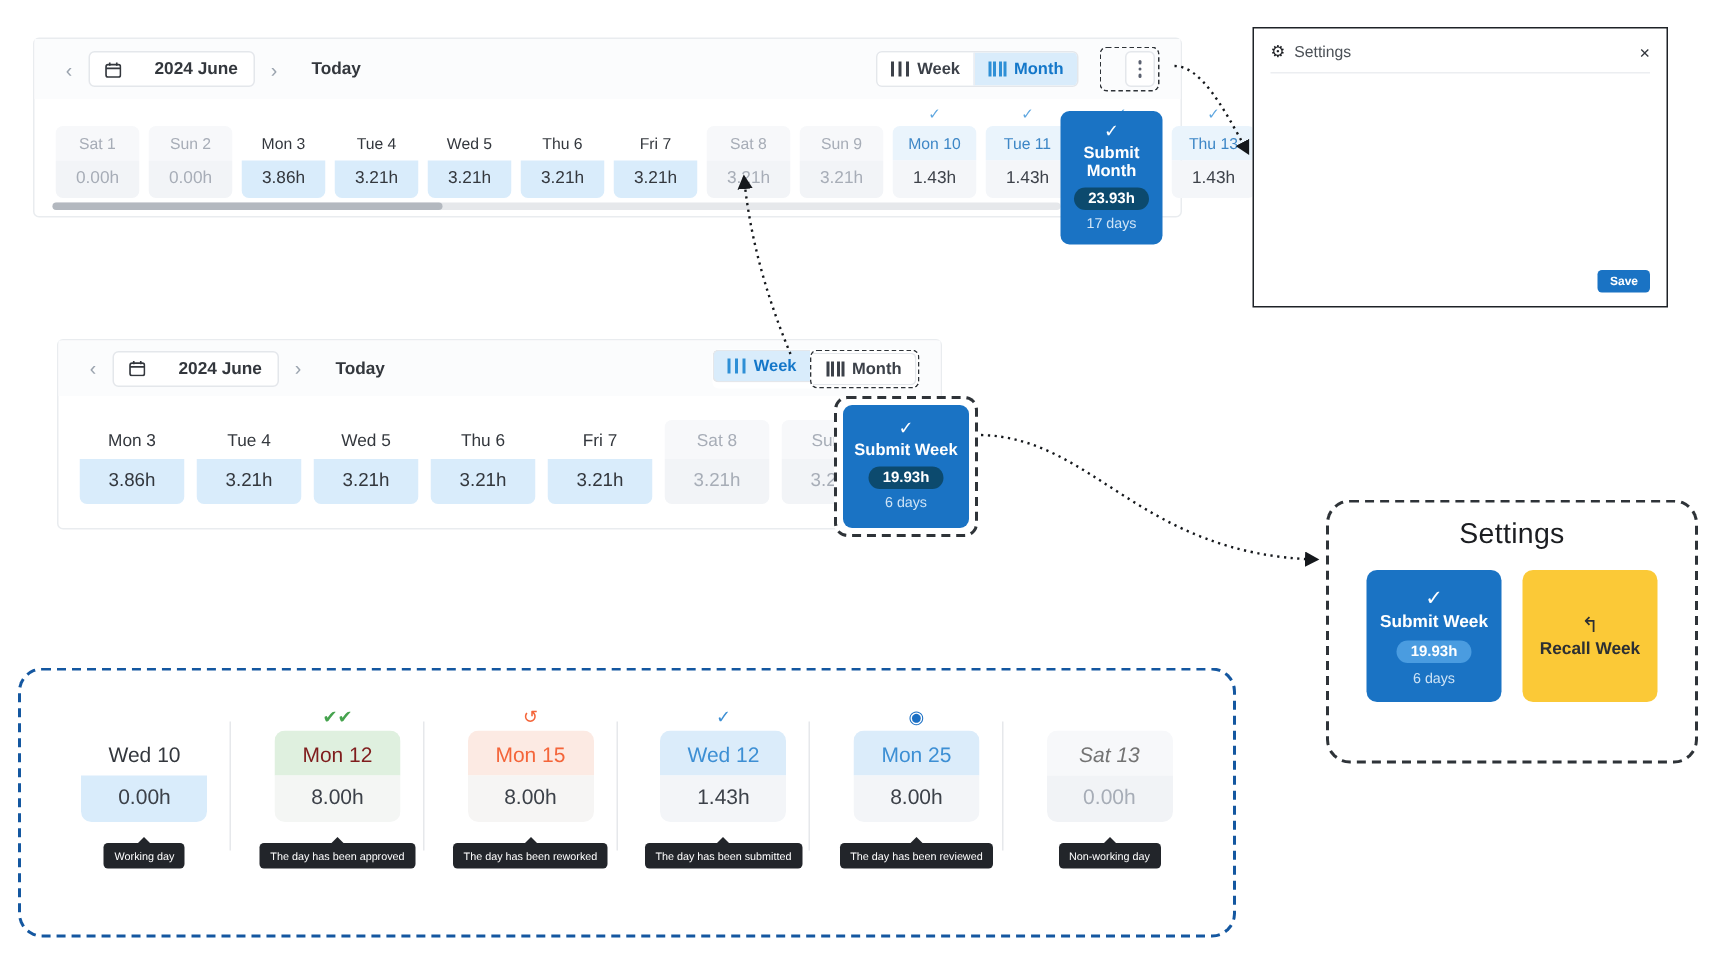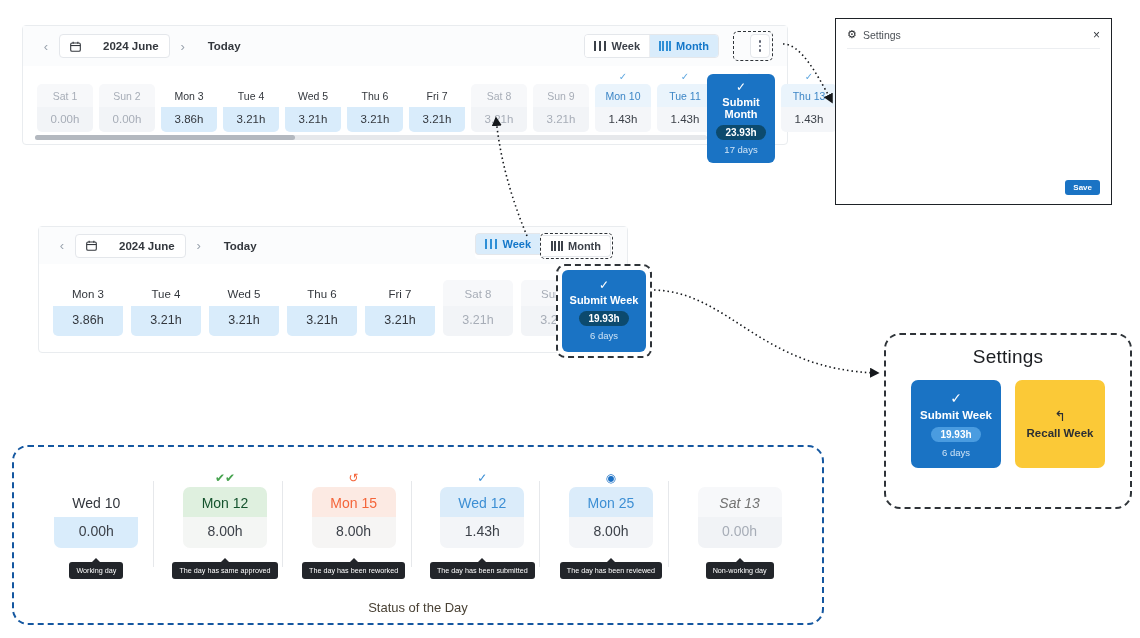--- a/index.html
+++ b/index.html
@@ -223,21 +223,21 @@
     border-bottom:4px solid #22252a;
   }
   #statusbox .caption {
     position:absolute; left:0; right:0; bottom: 8px;
     text-align:center; font-size: 13px; color:#4a4235;
   }
 
   
   .s-working .dd { background:#ffffff; color:#33373d; }
   .s-working .hh { background:#d9ecfb; }
-  .s-approved .dd { background:#dff0df; color:#14532d; }
+  .s-approved .dd { background:#dff0df; color:#7f1d1d; }
   .s-approved .hh { background:#f4f6f4; }
   .s-reworked .dd { background:#fceae3; color:#f4653a; }
   .s-reworked .hh { background:#f6f5f4; }
   .s-submitted .dd { background:#dbecfa; color:#3d8fd4; }
   .s-submitted .hh { background:#f3f5f8; }
   .s-reviewed .dd { background:#dbecfa; color:#3d8fd4; }
   .s-reviewed .hh { background:#f3f5f8; }
   .s-nonworking .dd { background:#f7f8fa; color:#737373;font-style:italic; }
   .s-nonworking .hh { background:#f1f3f6; color:#a7adb7; }
 </style>
@@ -543,21 +543,21 @@
             <div class="divider"></div>
             <div class="tooltip">Working day</div>
           </div>
           <div class="stat-item">
             <div class="sico" style="color:#46a34e;">✔✔</div>
             <div class="stat-card s-approved">
               <div class="dd">Mon 12</div>
               <div class="hh">8.00h</div>
             </div>
             <div class="divider"></div>
-            <div class="tooltip">The day has same approved</div>
+            <div class="tooltip">The day has been approved</div>
           </div>
           <div class="stat-item">
             <div class="sico" style="color:#f4653a;">↺</div>
             <div class="stat-card s-reworked">
               <div class="dd">Mon 15</div>
               <div class="hh">8.00h</div>
             </div>
             <div class="divider"></div>
             <div class="tooltip">The day has been reworked</div>
           </div>
@@ -581,17 +581,16 @@
           </div>
           <div class="stat-item">
             <div class="sico" style="color:#ffffff;"></div>
             <div class="stat-card s-nonworking">
               <div class="dd">Sat 13</div>
               <div class="hh">0.00h</div>
             </div>
             <div class="tooltip">Non-working day</div>
           </div>
         </div>
-      <div class="caption">Status of the Day</div>
     </div>
   </div>
 
 </div>
 
 </body></html>

